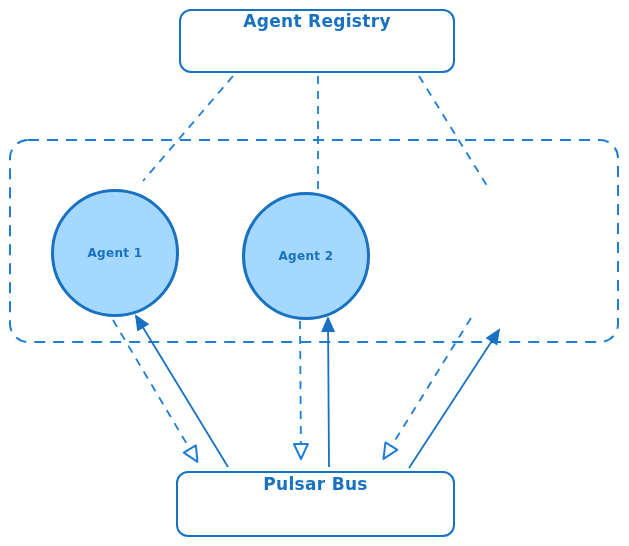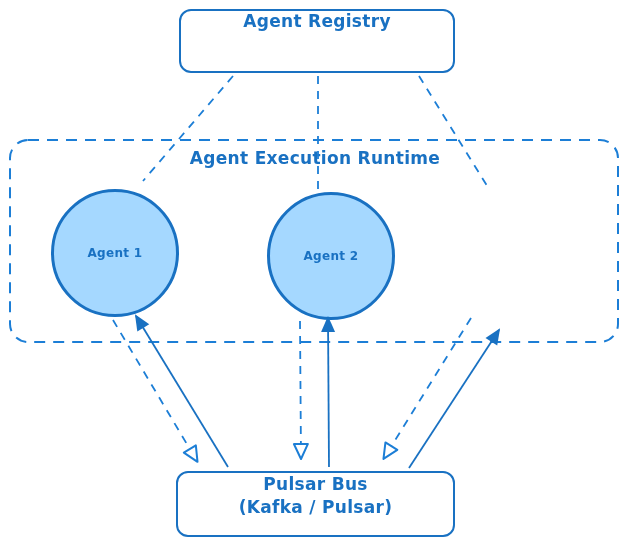--- a/index.html
+++ b/index.html
@@ -60,51 +60,49 @@
     background: #a5d8ff;
     color: #1971c2;
     font-weight: 700;
     font-size: 12px;
     display: flex;
     align-items: center;
     justify-content: center;
     letter-spacing: 0.3px;
   }
   .agent-1 { left: 51px;  top: 189px; }
-  .agent-2 { left: 267px; top: 192px; }
+  .agent-2 { left: 242px; top: 192px; }
   .agent-3 { left: 445px; top: 194px; width: 130px; height: 130px; }
   svg.overlay {
     position: absolute;
     left: 0; top: 0;
     width: 629px; height: 546px;
     pointer-events: none;
     z-index: 5;
   }
 </style>
 </head>
 <body>
 
 <div class="canvas">
 
   <div class="node-box registry">
     <span>Agent Registry</span>
   </div>
 
-  <div class="runtime-title">Agent Execution Runtime</div>
 
   <div class="agent-circle agent-1">
     <span>Agent 1</span>
   </div>
   <div class="agent-circle agent-2">
     <span>Agent 2</span>
   </div>
 
   <div class="node-box eventbus">
     <span>Pulsar Bus</span>
-    <span>(Kafka / Pulsar)</span>
   </div>
 
   <svg class="overlay" viewBox="0 0 629 546" xmlns="http://www.w3.org/2000/svg">
     <defs>
       <marker id="mSolid" markerUnits="userSpaceOnUse" markerWidth="20" markerHeight="18" refX="15" refY="8" orient="auto">
         <path d="M1,1 L17,8 L1,15 Z" fill="#1971c2"></path>
       </marker>
       <marker id="mHollow" markerUnits="userSpaceOnUse" markerWidth="22" markerHeight="20" refX="16" refY="9" orient="auto">
         <path d="M2,2 L17,9 L2,16 Z" fill="#ffffff" stroke="#1c7ed6" stroke-width="2" stroke-linejoin="round"></path>
       </marker>

